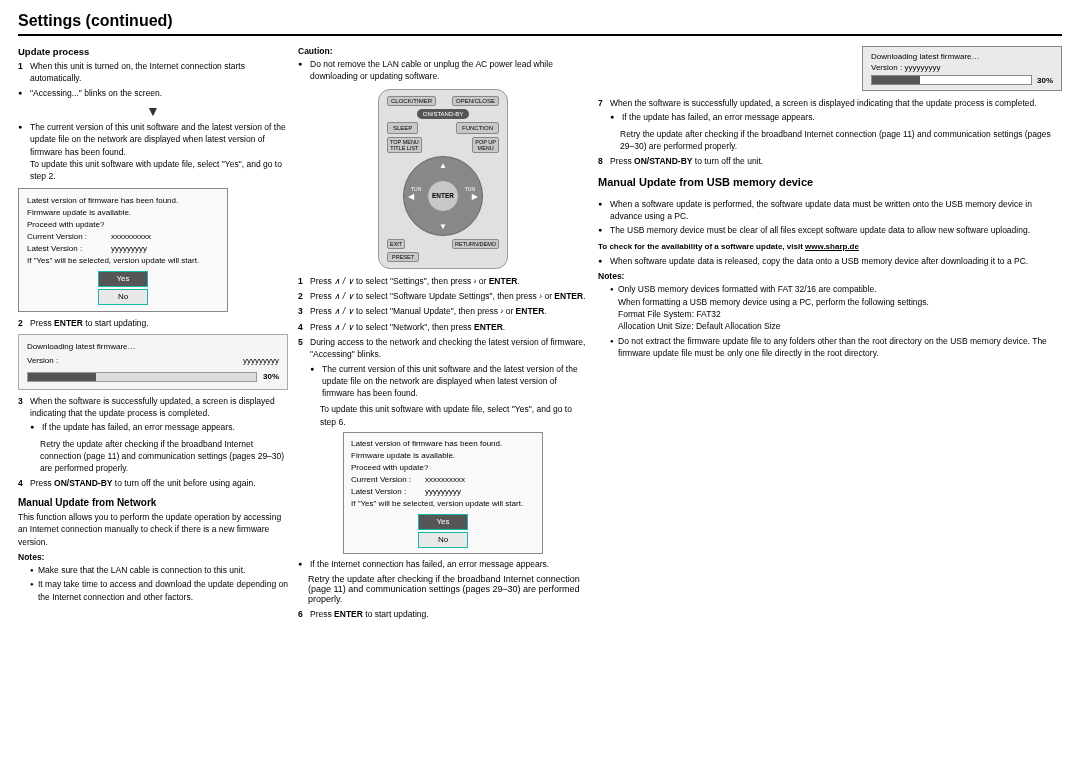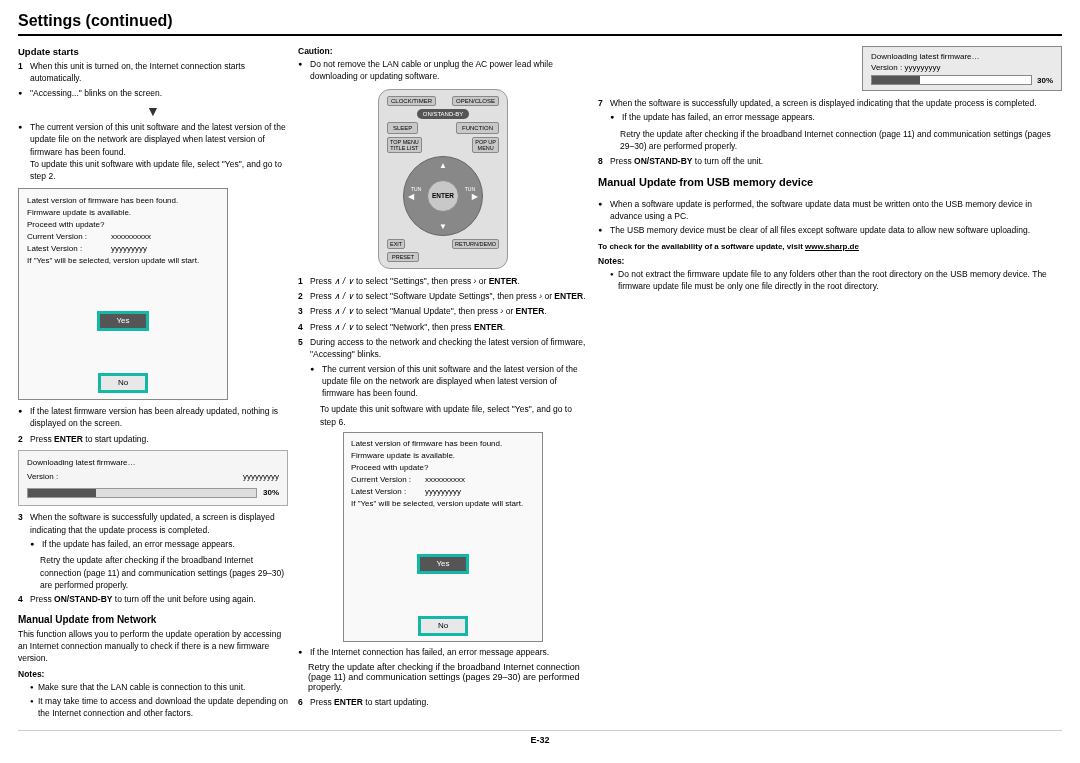--- a/index.html
+++ b/index.html
@@ -146,28 +146,27 @@
       font-size: 8px;
     }
     .dialog-buttons {
       display: flex;
       flex-direction: column;
       align-items: center;
       gap: 2px;
       margin-top: 4px;
     }
     .dialog-btn {
-      border: 3px solid #14b8a6;
+      border: 1px solid #14b8a6;
       background: #e8e8e8;
       padding: 1px 16px;
       font-size: 8px;
       cursor: pointer;
       min-width: 50px;
       text-align: center;
-      margin-top: 40px;
     }
     .dialog-btn.selected {
       background: #555;
       color: #fff;
     }
     .down-arrow {
       font-size: 14px;
       text-align: center;
       margin: 2px 0;
       color: #333;
@@ -428,21 +427,21 @@
   </style>
 </head>
 <body>
 
 <div class="page">
   <h1 class="page-title">Settings (continued)</h1>
 
   <div class="main-cols">
 
     <div class="col-left">
-      <div class="section-title">Update starts</div>
+      <div class="section-title">Update process</div>
 
       <ol class="num-list">
         <li>
           <span>When this unit is turned on, the Internet connection starts automatically.</span>
         </li>
       </ol>
 
       <ul class="bullet-list">
         <li>
           <span>"Accessing..." blinks on the screen.</span>
@@ -471,25 +470,20 @@
           <span class="dialog-label">Latest Version :</span>
           <span>yyyyyyyyy</span>
         </div>
         <div>If "Yes" will be selected, version update will start.</div>
         <div class="dialog-buttons">
           <div class="dialog-btn selected">Yes</div>
           <div class="dialog-btn">No</div>
         </div>
       </div>
 
-      <ul class="bullet-list">
-        <li>
-          <span>If the latest firmware version has been already updated, nothing is displayed on the screen.</span>
-        </li>
-      </ul>
 
       <ol class="num-list" style="counter-reset: steps 1;">
         <li>
           Press <span class="bold">ENTER</span> to start updating.
         </li>
       </ol>
 
       <div class="firmware-box">
         <div class="fw-title">Downloading latest firmware…</div>
         <div class="fw-line">
@@ -688,26 +682,34 @@
           <li>
             <span>The USB memory device must be clear of all files except software update data to allow new software uploading.</span>
           </li>
         </ul>
 
         <p class="check-avail">
           To check for the availability of a software update, visit <a href="#">www.sharp.de</a>
         </p>
 
         <ul class="bullet-list">
+          <li>
+            <span>When software update data is released, copy the data onto a USB memory device after downloading it to a PC.</span>
+          </li>
         </ul>
 
         <div class="note-title">Notes:</div>
         <ul class="sub-bullet-list">
+          <li>
+            Only USB memory devices formatted with FAT 32/16 are compatible.<br>
+            When formatting a USB memory device using a PC, perform the following settings.<br>
+            Format File System: FAT32<br>
+            Allocation Unit Size: Default Allocation Size
+          </li>
           <li>
             <span>Do not extract the firmware update file to any folders other than the root directory on the USB memory device. The firmware update file must be only one file directly in the root directory.</span>
           </li>
         </ul>
       </div>
     </div>
   </div>
 
-  <div class="page-num">E-32</div>
 </div>
 
 </body></html>

